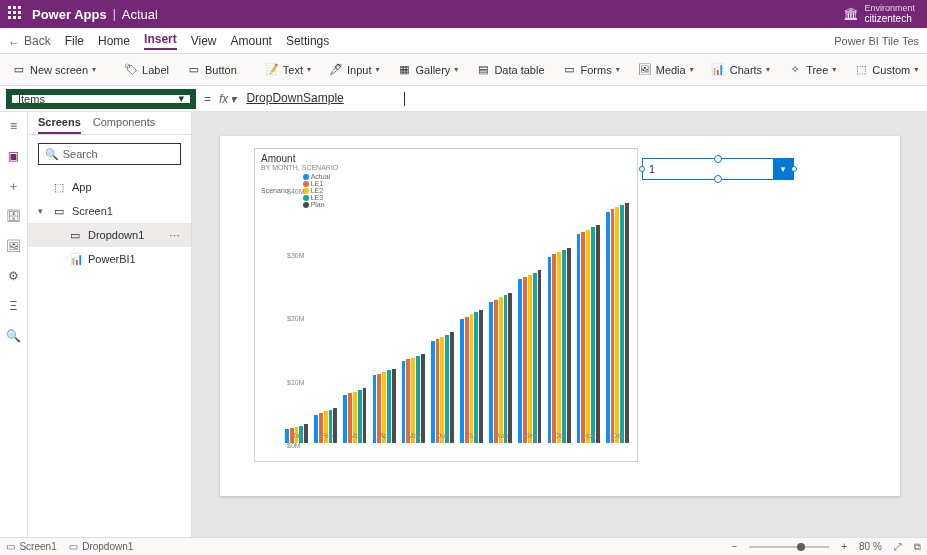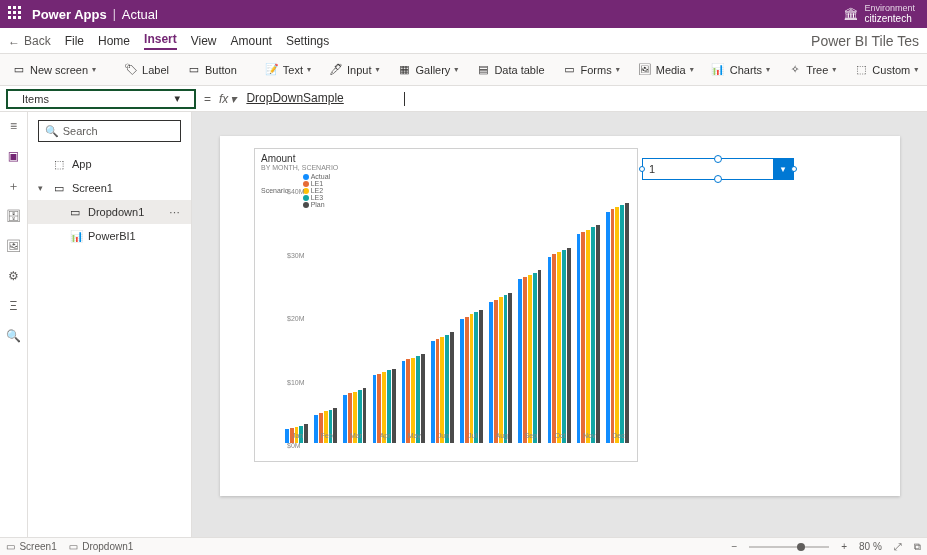--- a/index.html
+++ b/index.html
@@ -13,29 +13,29 @@
 .title-sub { font-size: 13px; }
 .title-spacer { flex: 1; }
 .env { font-size: 10px; text-align: left; line-height: 1.1; margin-right: 4px; }
 .env-label { opacity: .8; font-size: 9px; }
 
 .menubar { height: 26px; border-bottom: 1px solid #e1dfdd; display: flex; align-items: center; padding: 0 8px; gap: 14px; font-size: 12px; }
 .menubar .back { display: flex; align-items: center; gap: 4px; color: #605e5c; }
 .menubar .item { color: #323130; cursor: pointer; }
 .menubar .item.active { color: #742774; border-bottom: 2px solid #742774; padding-bottom: 2px; font-weight: 600; }
 .menubar .spacer { flex: 1; }
-.menubar .right { color: #605e5c; font-size: 14px; margin-left: 8px; }
+.menubar .right { color: #605e5c; font-size: 11px; margin-left: 8px; }
 
 .ribbon { height: 32px; border-bottom: 1px solid #e1dfdd; display: flex; align-items: center; padding: 0 8px; gap: 10px; font-size: 11px; color: #323130; background:#faf9f8; }
 .ribbon .btn { display: flex; align-items: center; gap: 4px; padding: 2px 4px; cursor: pointer; white-space: nowrap; }
 .ribbon .chev { font-size: 8px; color: #605e5c; }
 .ribbon .ic { width: 14px; height: 14px; display: inline-flex; align-items: center; justify-content: center; }
 
 .formulabar { height: 26px; border-bottom: 1px solid #e1dfdd; display: flex; align-items: center; font-size: 12px; }
-.prop-dd { width: 190px; height: 20px; margin-left: 6px; border: 2px solid #14532d; display: flex; align-items: center; padding: 0 14px; font-size: 11px; justify-content: space-between; }
+.prop-dd { width: 190px; height: 20px; margin-left: 6px; border: 6px solid #14532d; display: flex; align-items: center; padding: 0 6px; font-size: 11px; justify-content: space-between; }
 .eq { margin: 0 8px; color: #605e5c; }
 .fx { font-style: italic; color: #605e5c; margin-right: 4px; display:flex; align-items:center; gap:2px;}
 .formula-input { flex: 1; padding: 0 6px; font-family: Consolas, monospace; font-size: 12px; color: #323130; position: relative; text-decoration: underline; }
 .caret { display:inline-block; width:1px; height:14px; background:#323130; vertical-align:middle; margin-left:60px;}
 
 .workspace { display: flex; height: calc(555px - 28px - 26px - 32px - 26px - 18px); }
 .rail { width: 28px; border-right: 1px solid #e1dfdd; display: flex; flex-direction: column; align-items: center; padding-top: 6px; gap: 14px; color:#605e5c;}
 .rail .ric { width: 16px; height: 16px; cursor:pointer; display:flex; align-items:center; justify-content:center;}
 .rail .ric.active { color:#742774; }
 
@@ -205,20 +205,24 @@
     <div class="ric active">▣</div>
     <div class="ric">＋</div>
     <div class="ric">🗄</div>
     <div class="ric">🖼</div>
     <div class="ric">⚙</div>
     <div class="ric">Ξ</div>
     <div class="ric">🔍</div>
   </div>
 
   <div class="treepane">
+    <div class="tree-tabs">
+      <div class="tree-tab active">Screens</div>
+      <div class="tree-tab">Components</div>
+    </div>
     <div class="tree-search">
       <span>🔍</span>
       <span>Search</span>
     </div>
     <div class="tree-body">
       <div class="tree-row">
           <span class="exp"></span>
           <span class="tree-ic">⬚</span>
           <span>App</span>
         </div>

